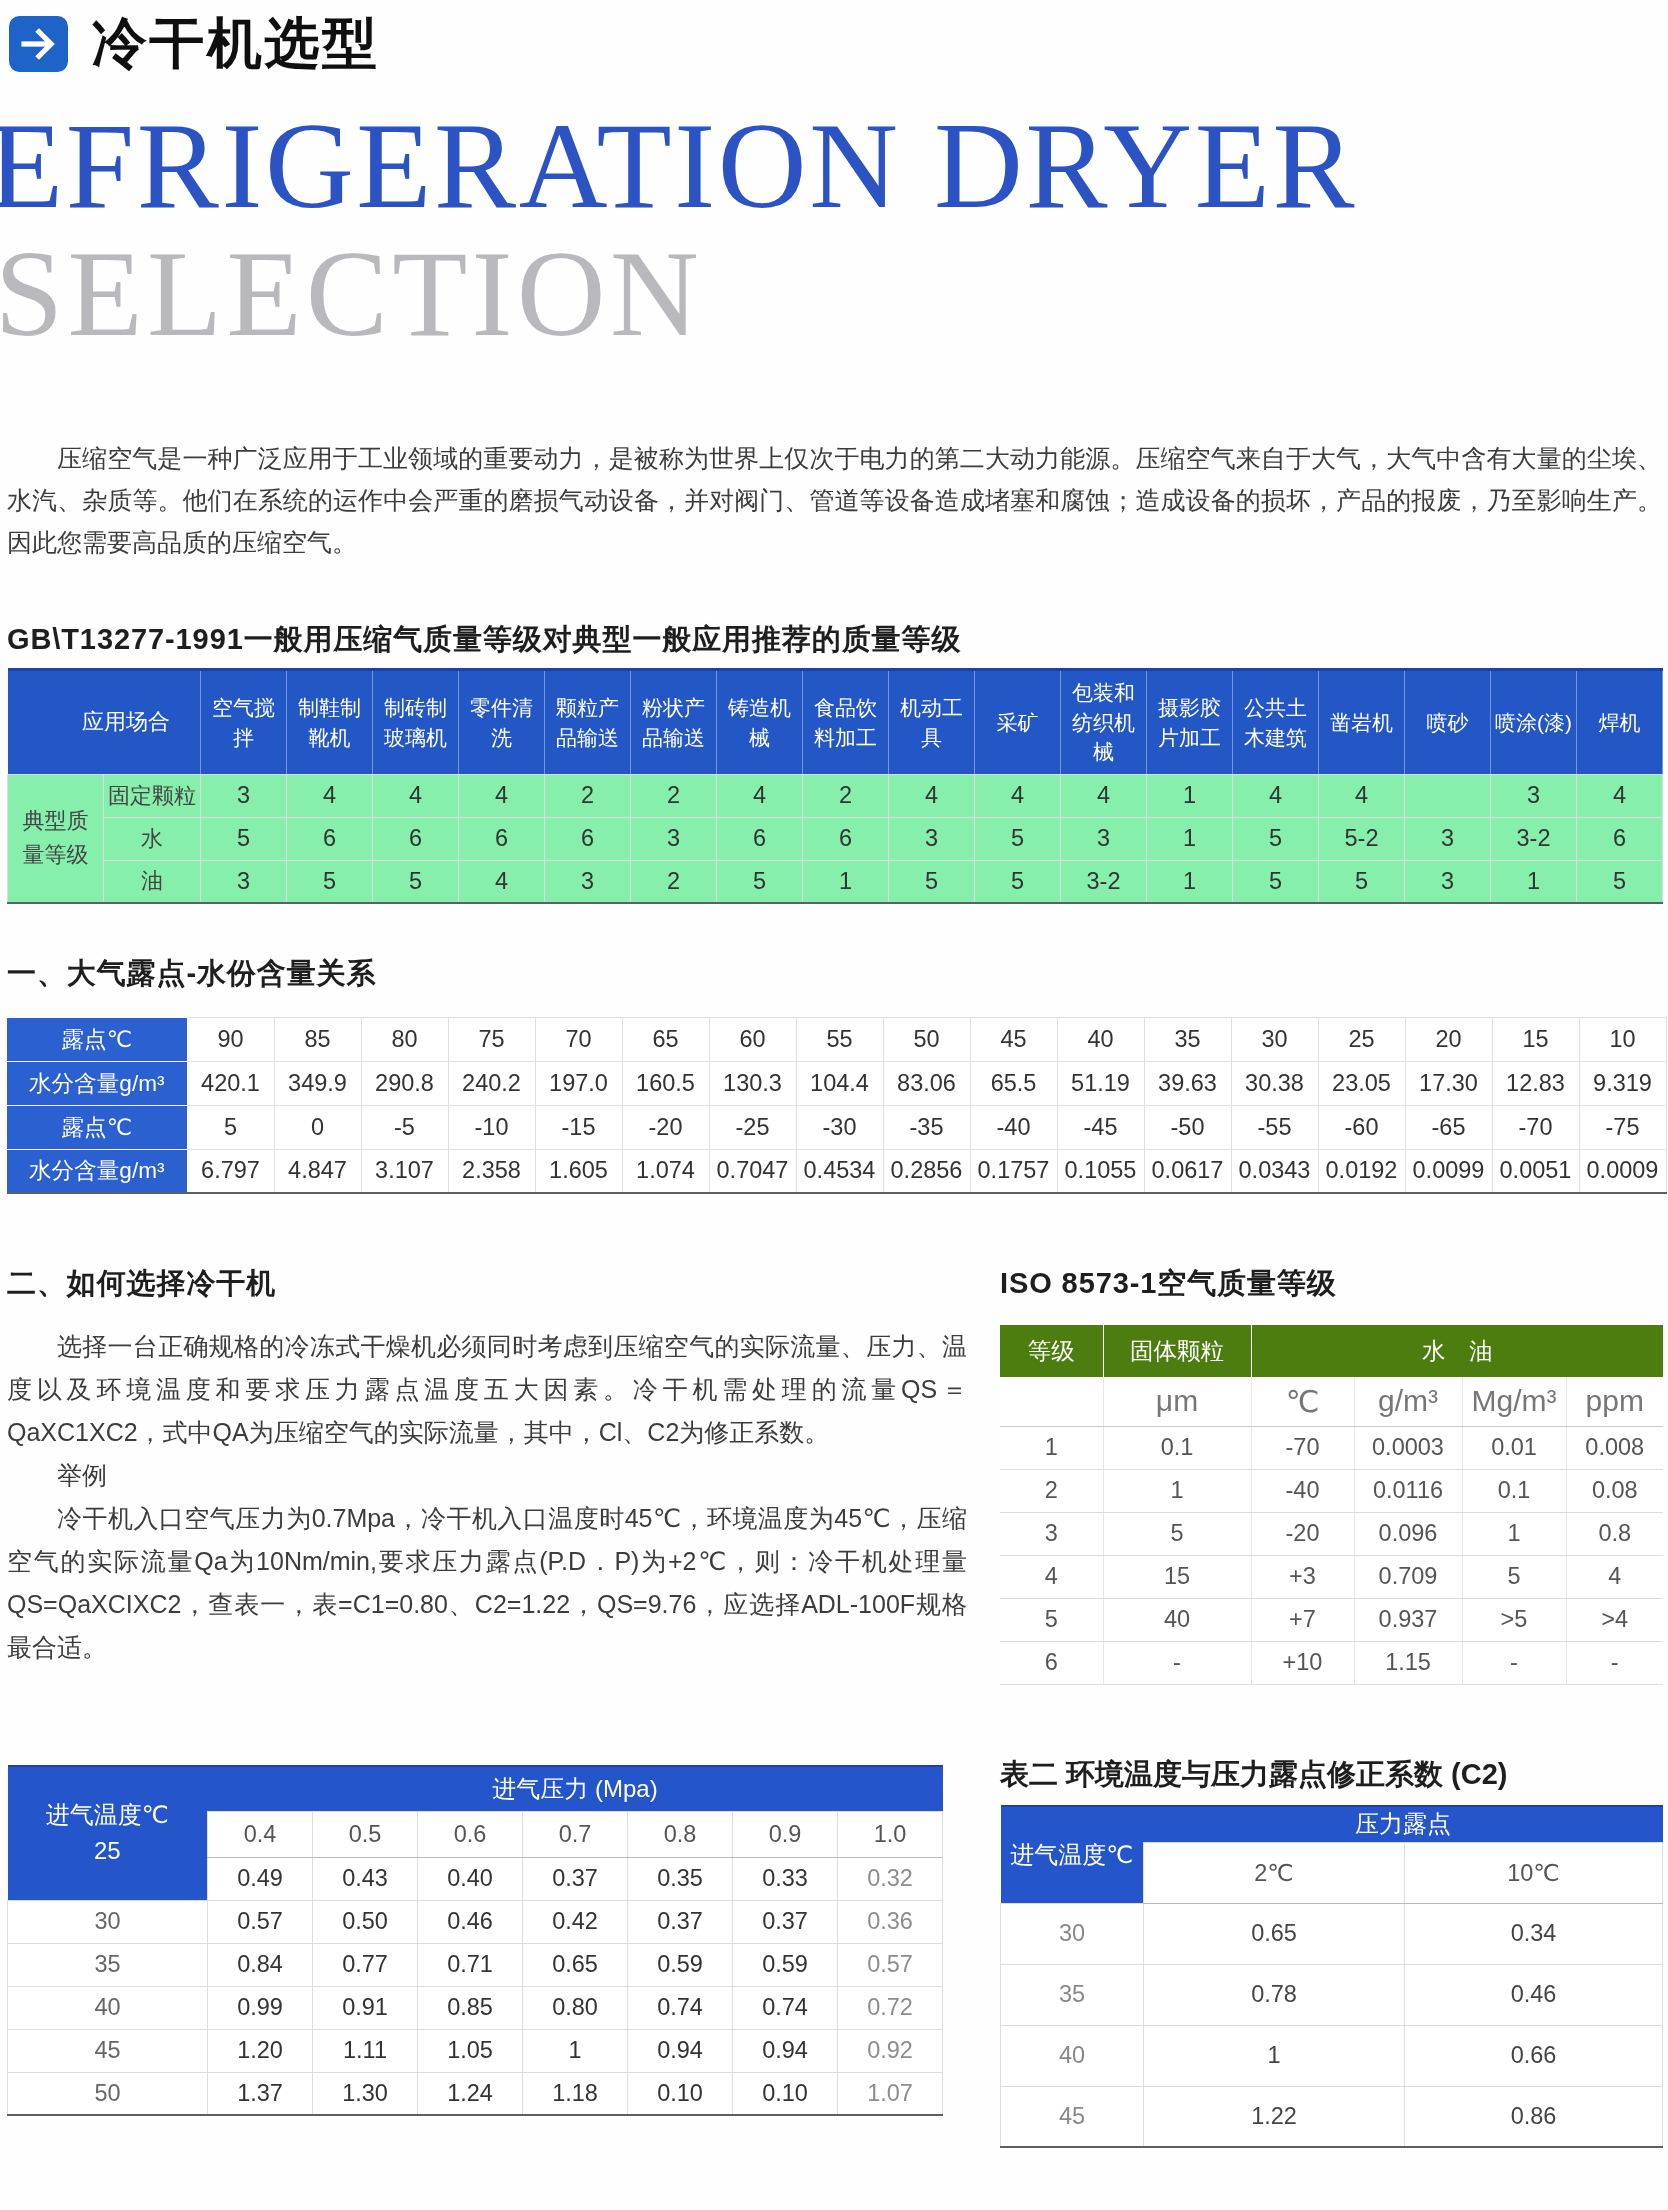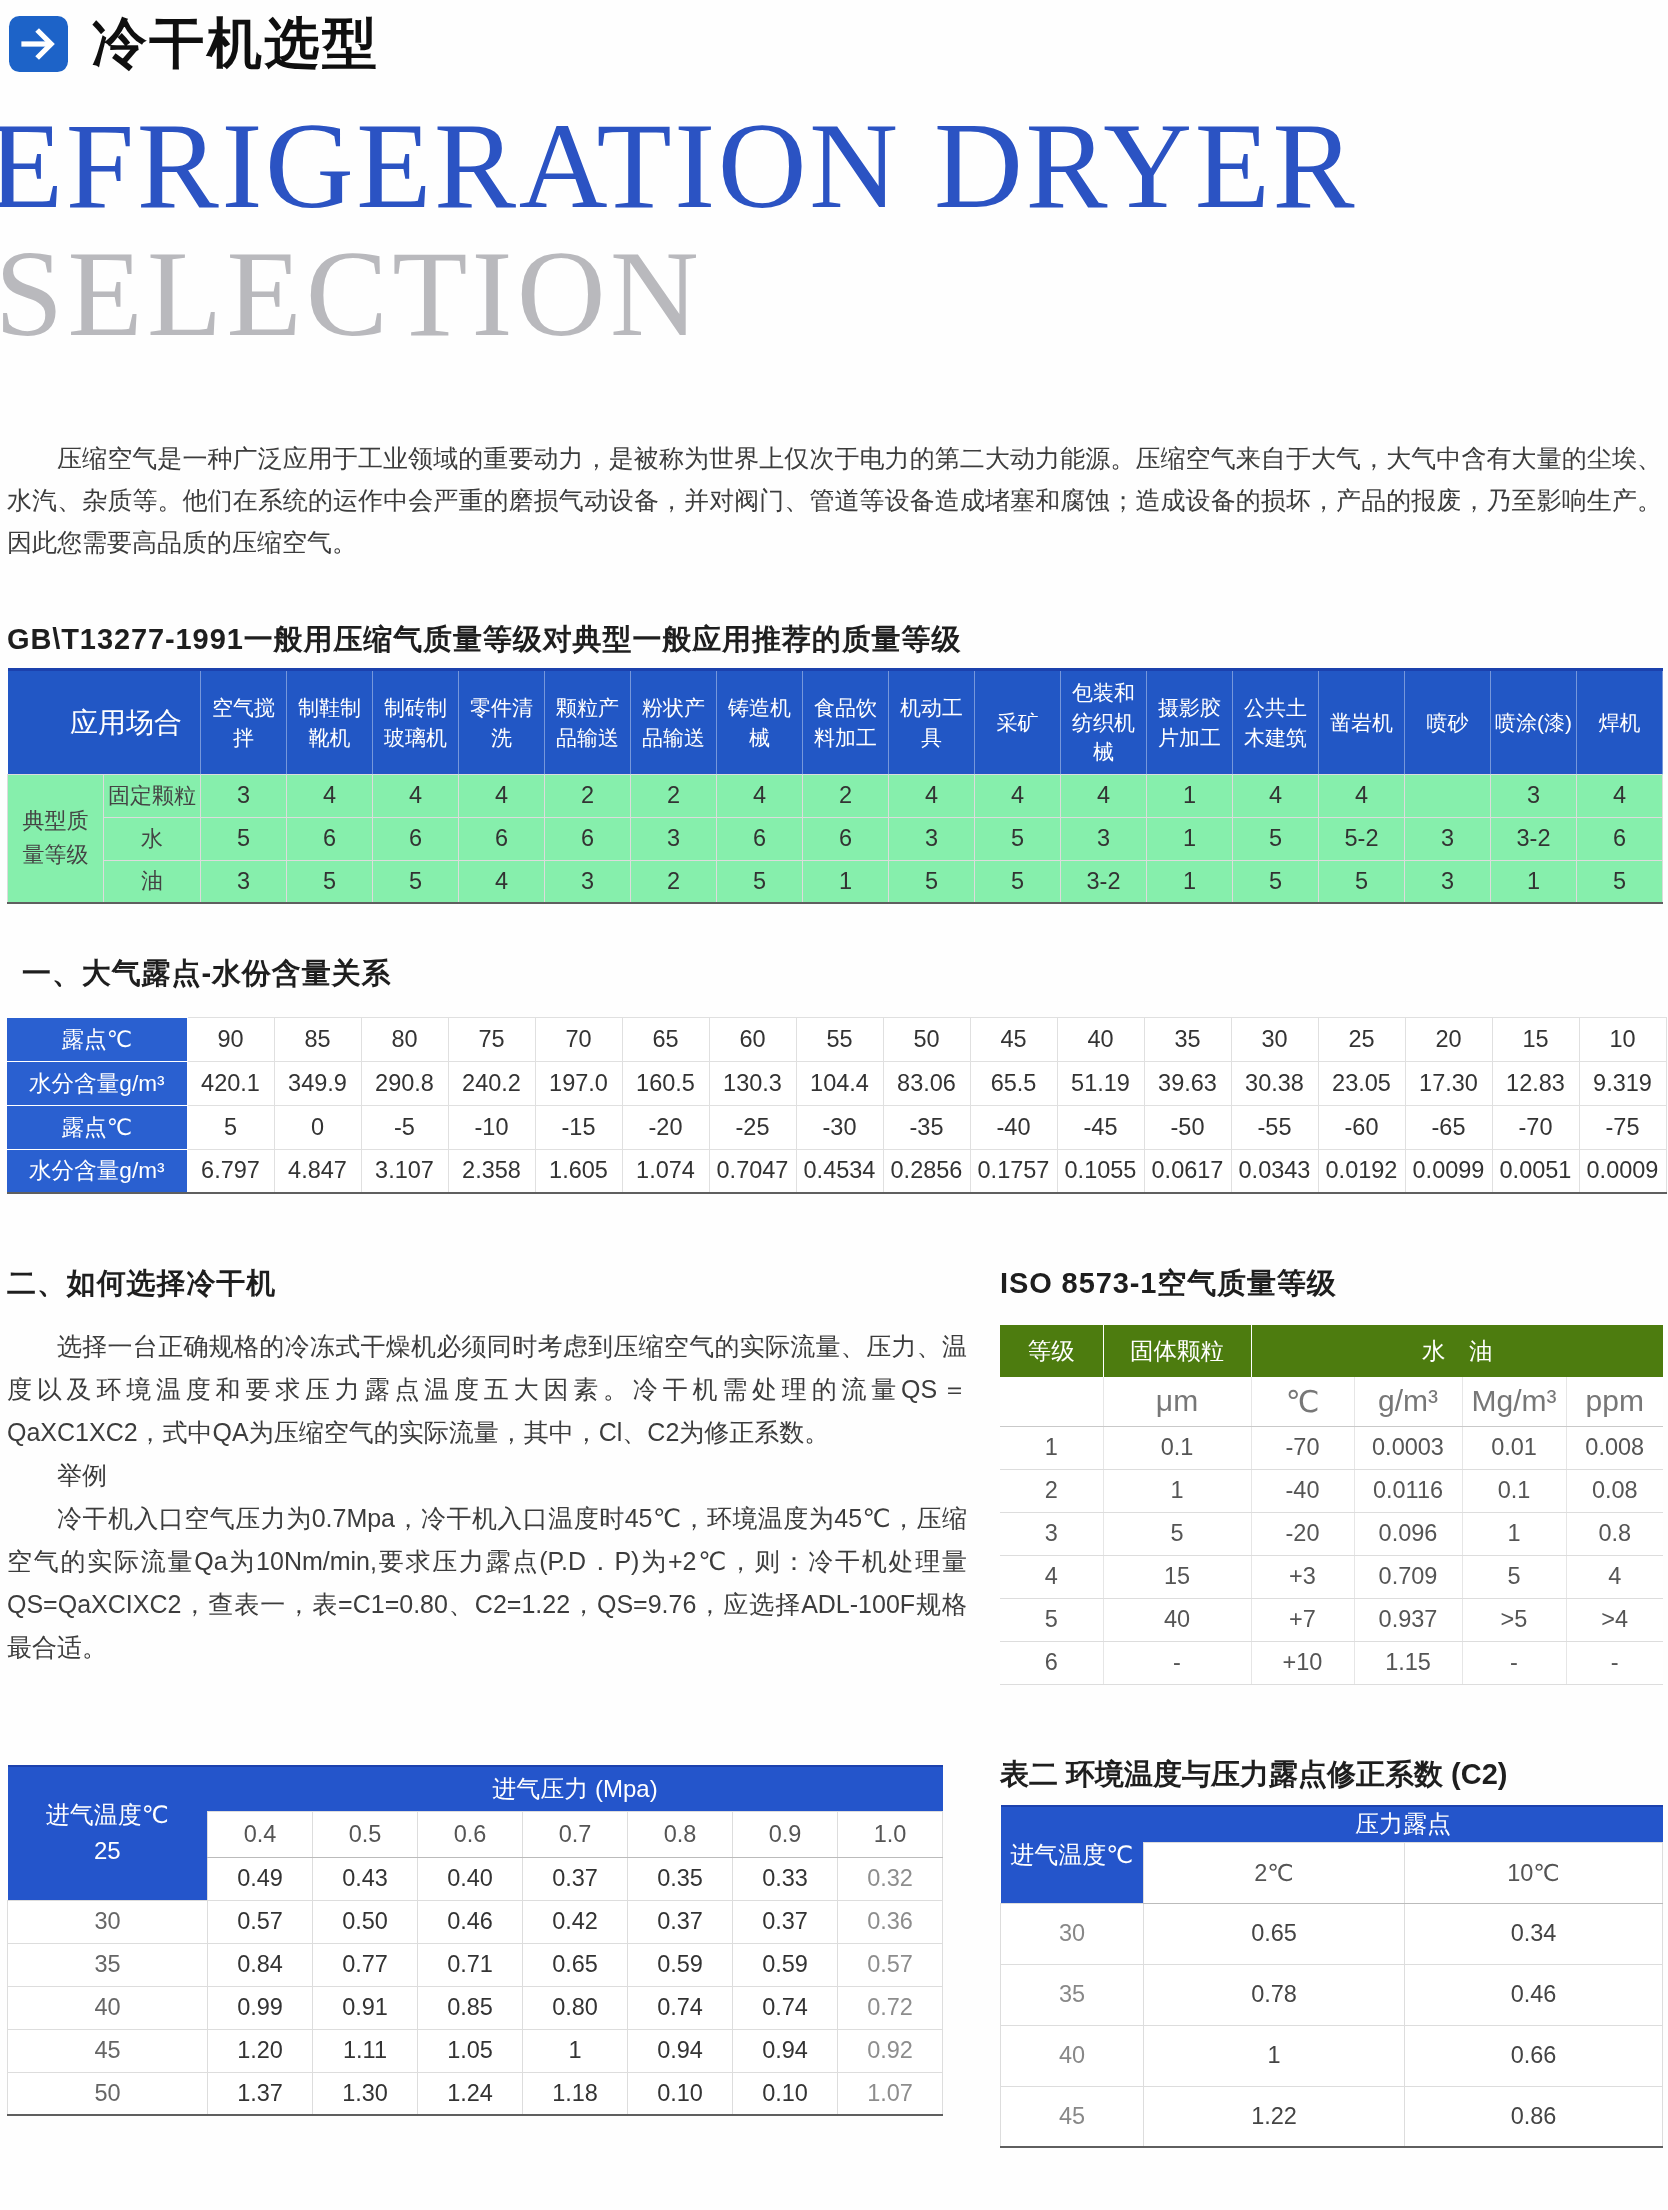--- a/index.html
+++ b/index.html
@@ -13,30 +13,30 @@
   .en1{font-family:"Liberation Serif","DejaVu Serif",serif;font-size:123px;line-height:1;
        color:#2b53c3;margin:22.6px 0 0 -12px;letter-spacing:2.6px;white-space:nowrap;}
   .en2{font-family:"Liberation Serif","DejaVu Serif",serif;font-size:123px;line-height:1;
        color:#b9b9bd;margin:5.2px 0 0 -5.2px;letter-spacing:4.3px;white-space:nowrap;}
   
   .intro{margin:82px 7px 0 7px;font-size:25px;line-height:42px;color:#3c3c3c;
          text-align:justify;text-indent:2em;}
   
   .sec{font-size:29px;color:#1e1e1e;font-weight:600;letter-spacing:0.9px;}
   .sec.gbh{margin:57px 0 0 7px;}
-  .sec.dewh{margin:50px 0 0 22px;}
+  .sec.dewh{margin:50px 0 0 7px;}
   
   table{border-collapse:collapse;table-layout:fixed;}
   td,th{box-sizing:border-box;padding:0;}
   
   .gb{width:1655px;margin:8.7px 0 0 7px;border-top:3.5px solid #1c41ad;border-bottom:2.6px solid #5f5f5f;}
   .gb th{background:#2257c5;color:#fff;font-size:21px;font-weight:500;height:97px;
          padding:7px 3.5px;line-height:1.4;vertical-align:middle;text-align:center;
          border-right:0.9px solid rgba(255,255,255,.38);word-break:break-all;}
-  .gb th.corner{font-size:28px;padding-left:48px;}
+  .gb th.corner{font-size:22px;padding-left:48px;}
   .gb td{border:0.9px solid #dcdcdc;text-align:center;font-size:23.5px;color:#333;height:43px;background:#86efac;}
   .gb td.glabel{font-size:22px;color:#444;line-height:1.55;padding:0 12px;}
   .gb td.slabel{font-size:22px;color:#444;}
   
   .dew{width:1655px;margin:22.6px 0 0 7px;border-top:1.7px solid #b3b3b3;border-bottom:2.6px solid #5f5f5f;}
   .dew td{height:44px;text-align:center;font-size:23.5px;color:#333;border:0.9px solid #e0e0e0;background:#fff;}
   .dew td.bl{background:#2a60d0;color:#fff;font-size:22.6px;border:1.7px solid #fff;border-left:none;}
   
   .cols{display:flex;justify-content:space-between;align-items:flex-start;padding:0 7px;margin-top:70px;}
   .lcol{width:960px;} .rcol{width:662px;}

